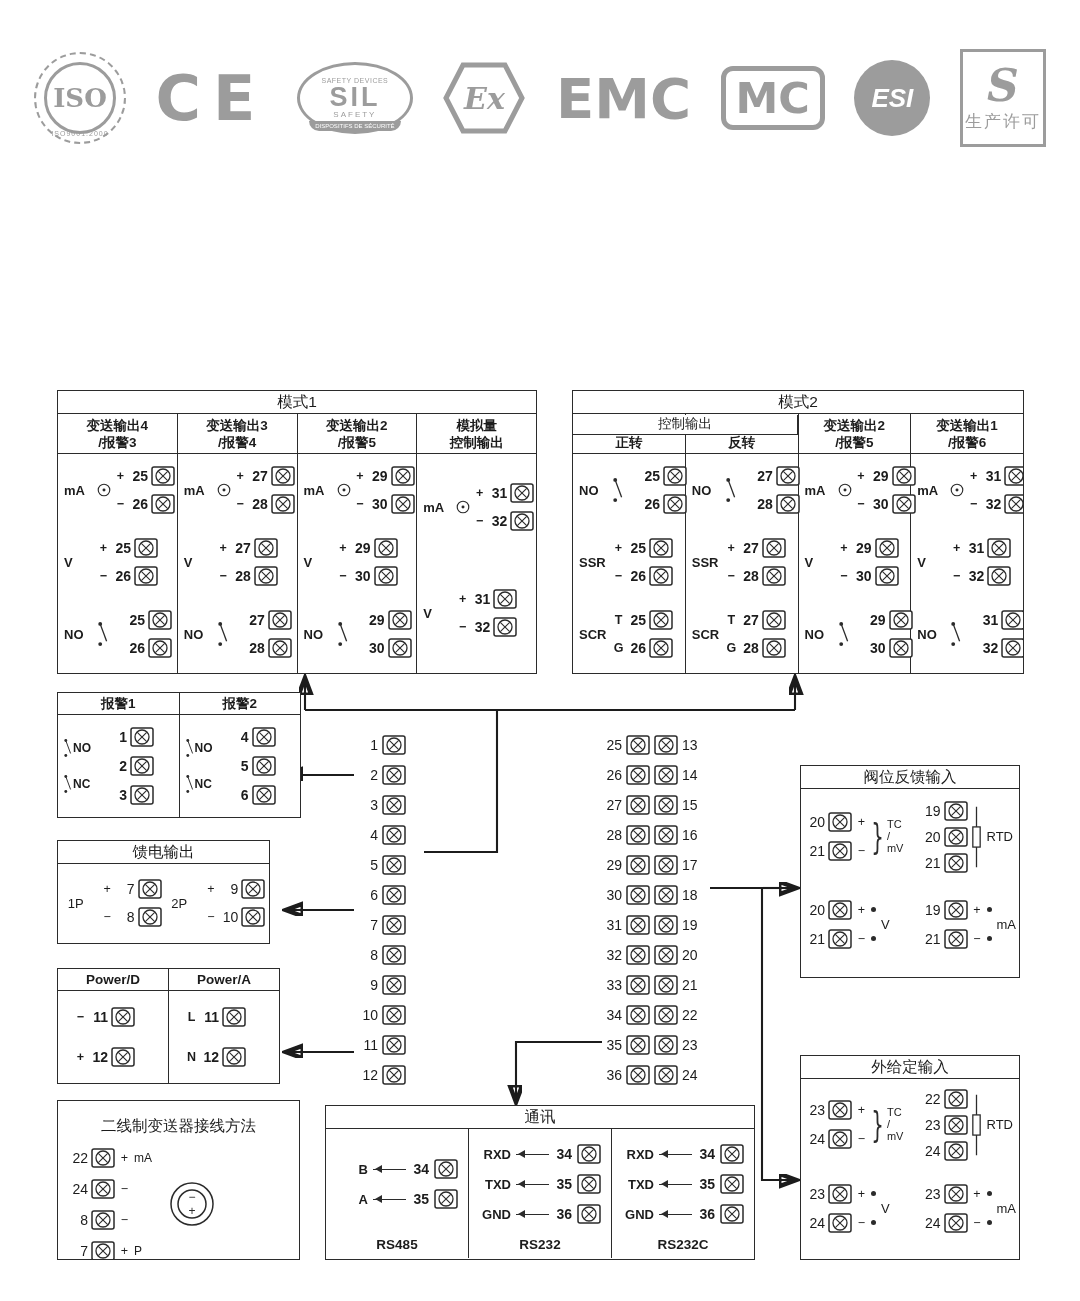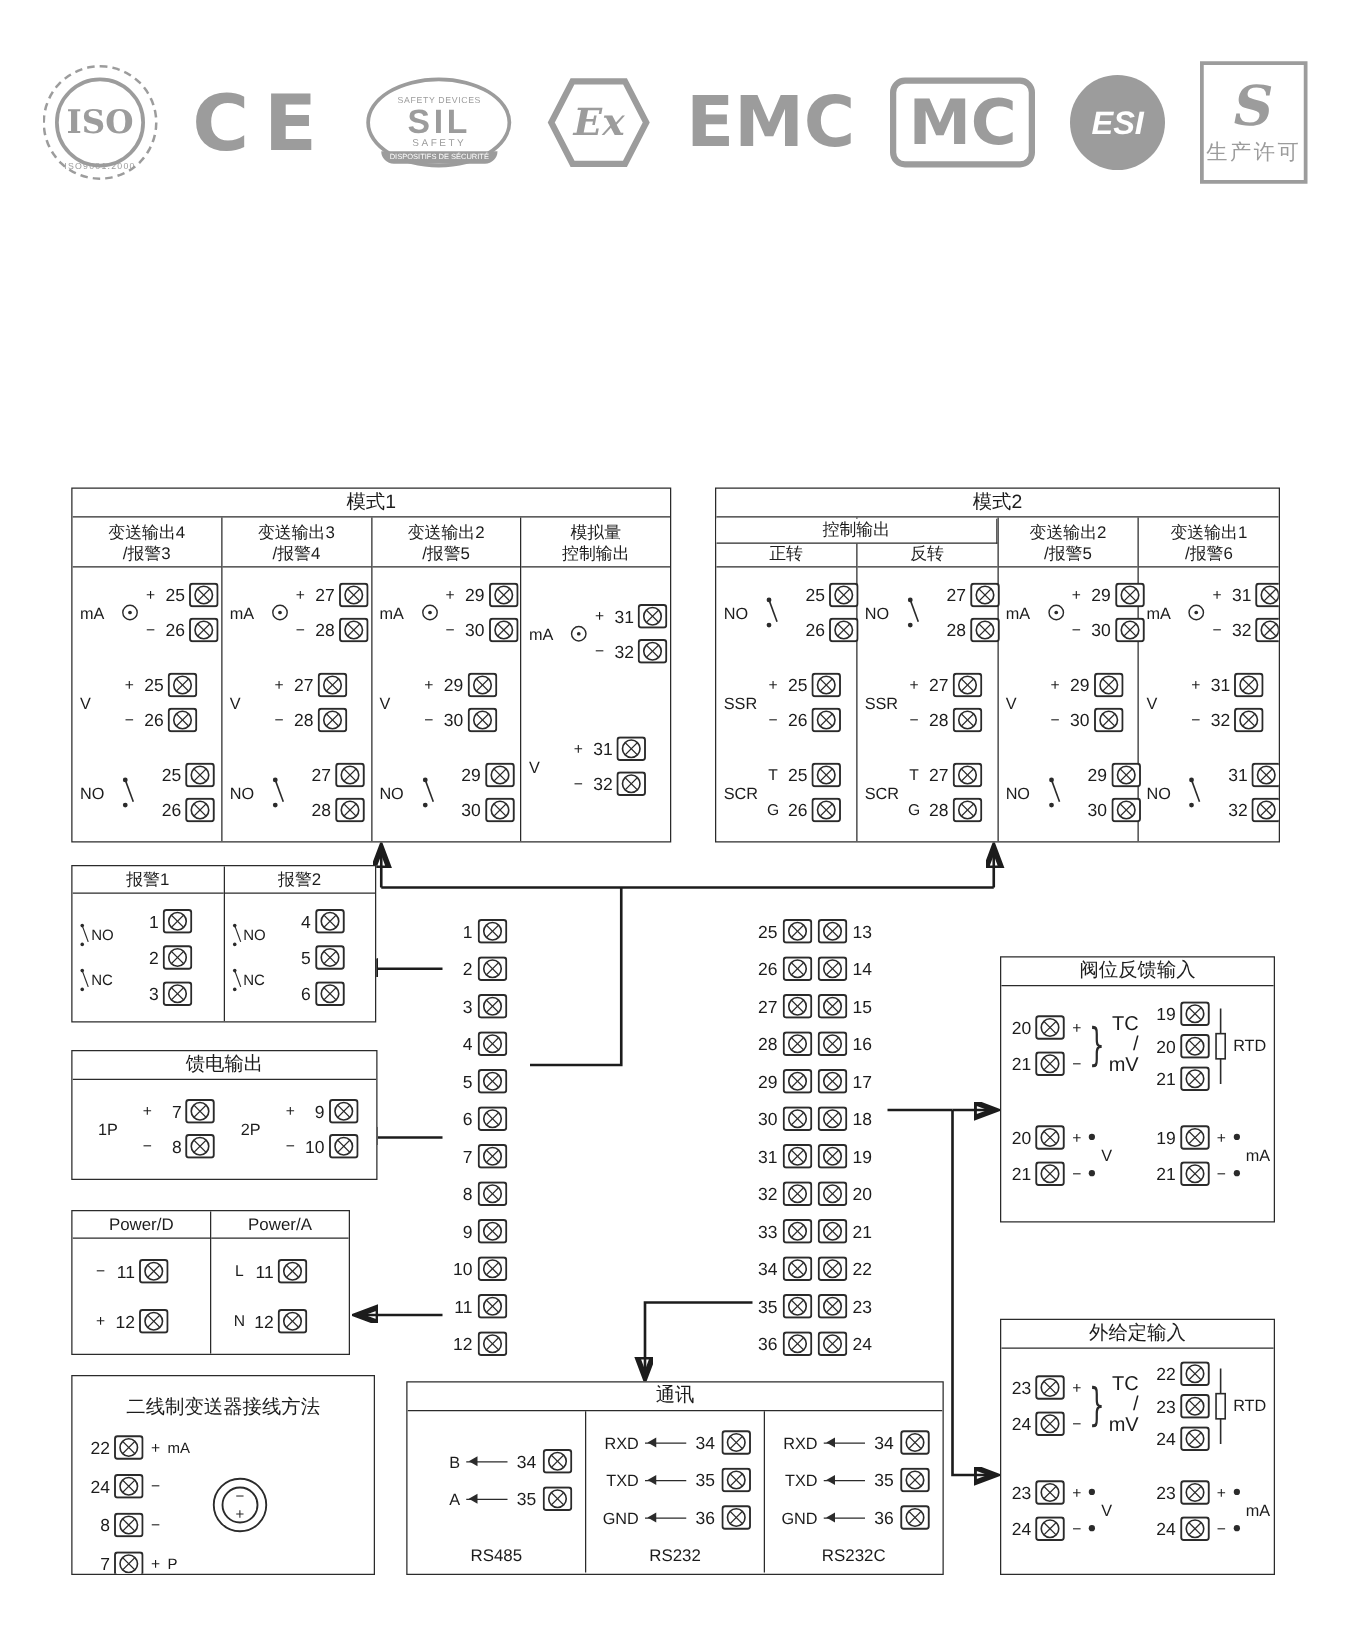--- a/index.html
+++ b/index.html
@@ -21,41 +21,41 @@
   .sil-txt{font-size:27px;font-weight:bold;letter-spacing:3px;}
   .sil-mid{font-size:8px;letter-spacing:2px;}
   .sil-bot{position:absolute;bottom:0;width:84%;text-align:center;background:#9c9c9c;color:#fff;
            font-size:6px;padding:2px 0;border-radius:0 0 30px 30px;white-space:nowrap;overflow:hidden;}
   .logo-ex{position:relative;width:84px;height:74px;flex:none;}
   .exhex{width:84px;height:74px;}
   .exhex polygon{fill:none;stroke:#9c9c9c;stroke-width:5;}
   .ex-txt{position:absolute;inset:0;display:flex;align-items:center;justify-content:center;
           font-size:30px;font-style:italic;font-weight:bold;font-family:"DejaVu Serif",serif;}
   .logo-emc{font-size:56px;font-weight:bold;font-family:"DejaVu Sans",sans-serif;}
-  .logo-mc{font-size:50px;font-weight:bold;border:5px solid #9c9c9c;border-radius:12px;
+  .logo-mc{font-size:43px;font-weight:bold;border:5px solid #9c9c9c;border-radius:12px;
            padding:2px 10px;font-family:"DejaVu Sans",sans-serif;}
   .logo-esi{width:76px;height:76px;border-radius:50%;background:#9c9c9c;color:#fff;display:flex;
             align-items:center;justify-content:center;font-size:26px;font-weight:bold;font-style:italic;flex:none;}
   .logo-s{width:80px;height:92px;border:3px solid #9c9c9c;display:flex;flex-direction:column;
           align-items:center;justify-content:center;gap:2px;flex:none;}
   .s-txt{font-family:"DejaVu Serif",serif;font-size:44px;font-weight:bold;font-style:italic;line-height:1;}
   .s-sub{font-size:17px;letter-spacing:2px;}
 
   
   .banner{position:absolute;top:185px;left:0;width:100%;height:133px;background:#b2b2b2;
           display:flex;flex-direction:column;align-items:center;justify-content:center;}
   .banner-title{font-size:56px;font-weight:bold;color:#0e0e0e;letter-spacing:4px;font-family:"DejaVu Sans",sans-serif;}
   .banner-sub{font-size:20px;color:#3a3a3a;margin-top:-4px;}
 
   
   .box{position:absolute;border:1.6px solid #2b2b2b;background:#fff;box-sizing:border-box;overflow:hidden;}
   .btitle{height:22px;line-height:22px;text-align:center;border-bottom:1.5px solid #2b2b2b;font-size:15.5px;}
   .btitle.nb{border-bottom:none;height:26px;line-height:26px;margin-top:12px;}
   .cols{display:flex;height:calc(100% - 23.5px);}
-  .col{flex:1;border-right:1.5px solid #2b2b2b;display:flex;flex-direction:column;min-width:0;}
+  .col{flex:1;border-right:1.5px solid #2b2b2b;display:flex;flex-direction:column;min-width:0;font-weight:bold;}
   .col:last-child{border-right:none;}
   .chead{height:40px;box-sizing:border-box;border-bottom:1.5px solid #2b2b2b;text-align:center;
          font-size:13.5px;line-height:17px;padding-top:3px;}
   .chead.gsub{padding-top:21px;line-height:16px;}
   .chead.ahead{height:22px;padding-top:2px;}
   .grpband{position:absolute;left:0;top:23.5px;width:50%;height:20px;box-sizing:border-box;background:#fff;
            border-bottom:1.5px solid #2b2b2b;border-right:1.5px solid #2b2b2b;text-align:center;
            font-size:13.5px;line-height:18px;z-index:2;}
   .circuit{display:flex;align-items:center;gap:3px;padding-left:6px;box-sizing:border-box;}
   .clabel{font-size:13px;width:30px;flex:none;}
@@ -105,21 +105,21 @@
   .wline::before{content:'';position:absolute;left:-2px;top:-4.8px;width:0;height:0;
                  border:4px solid transparent;border-right:7px solid #2b2b2b;}
   .cfoot{text-align:center;font-size:13.5px;padding-bottom:4px;}
 
   
   .sgrid{display:grid;grid-template-columns:55% 45%;grid-template-rows:1fr 1fr;
          height:calc(100% - 24px);padding:4px 2px 8px 6px;box-sizing:border-box;}
   .squad{display:flex;align-items:center;gap:3px;min-width:0;}
   .srows{display:flex;flex-direction:column;}
   .brace{font-size:36px;color:#2b2b2b;transform:scaleX(.55);margin:0 -5px;font-family:"DejaVu Sans",sans-serif;flex:none;}
-  .tclbl{font-size:16px;text-align:right;line-height:1.05;}
+  .tclbl{font-size:11px;text-align:left;line-height:1.05;}
   .slbl{font-size:13px;margin-left:2px;}
   .res{width:11px;height:62px;flex:none;}
   .res line,.res rect{stroke:#2b2b2b;fill:none;stroke-width:1.4;}
   .dot{width:5px;height:5px;border-radius:50%;background:#2b2b2b;flex:none;}
 
   
   .overlay{position:absolute;left:0;top:0;pointer-events:none;}
   .overlay path{stroke:#1c1c1c;stroke-width:2.1;fill:none;}
 </style>
 </head>
@@ -950,21 +950,21 @@
                   <circle cx="12" cy="10" r="7"></circle>
                   <line x1="7.3" y1="5.3" x2="16.7" y2="14.7"></line>
                   <line x1="16.7" y1="5.3" x2="7.3" y2="14.7"></line>
                 </svg>
               </div>
             </div>
           </div>
         </div>
       </div>
     </div>
-  <div class="box" id="box-feed" style="left:57px;top:840px;width:245px;height:104px">
+  <div class="box" id="box-feed" style="left:57px;top:840px;width:213px;height:104px">
       <div class="btitle">馈电输出</div>
       <div class="frow">
         <div class="circuit" style="height:70px">
           <span class="clabel">1P</span>
           <div class="tcol">
             <div class="trow">
               <span class="mark">+</span>
               <span class="tnum">7</span>
               <svg class="screw" viewBox="0 0 24 20">
                 <rect x="1" y="1" width="22" height="18" rx="2"></rect>

